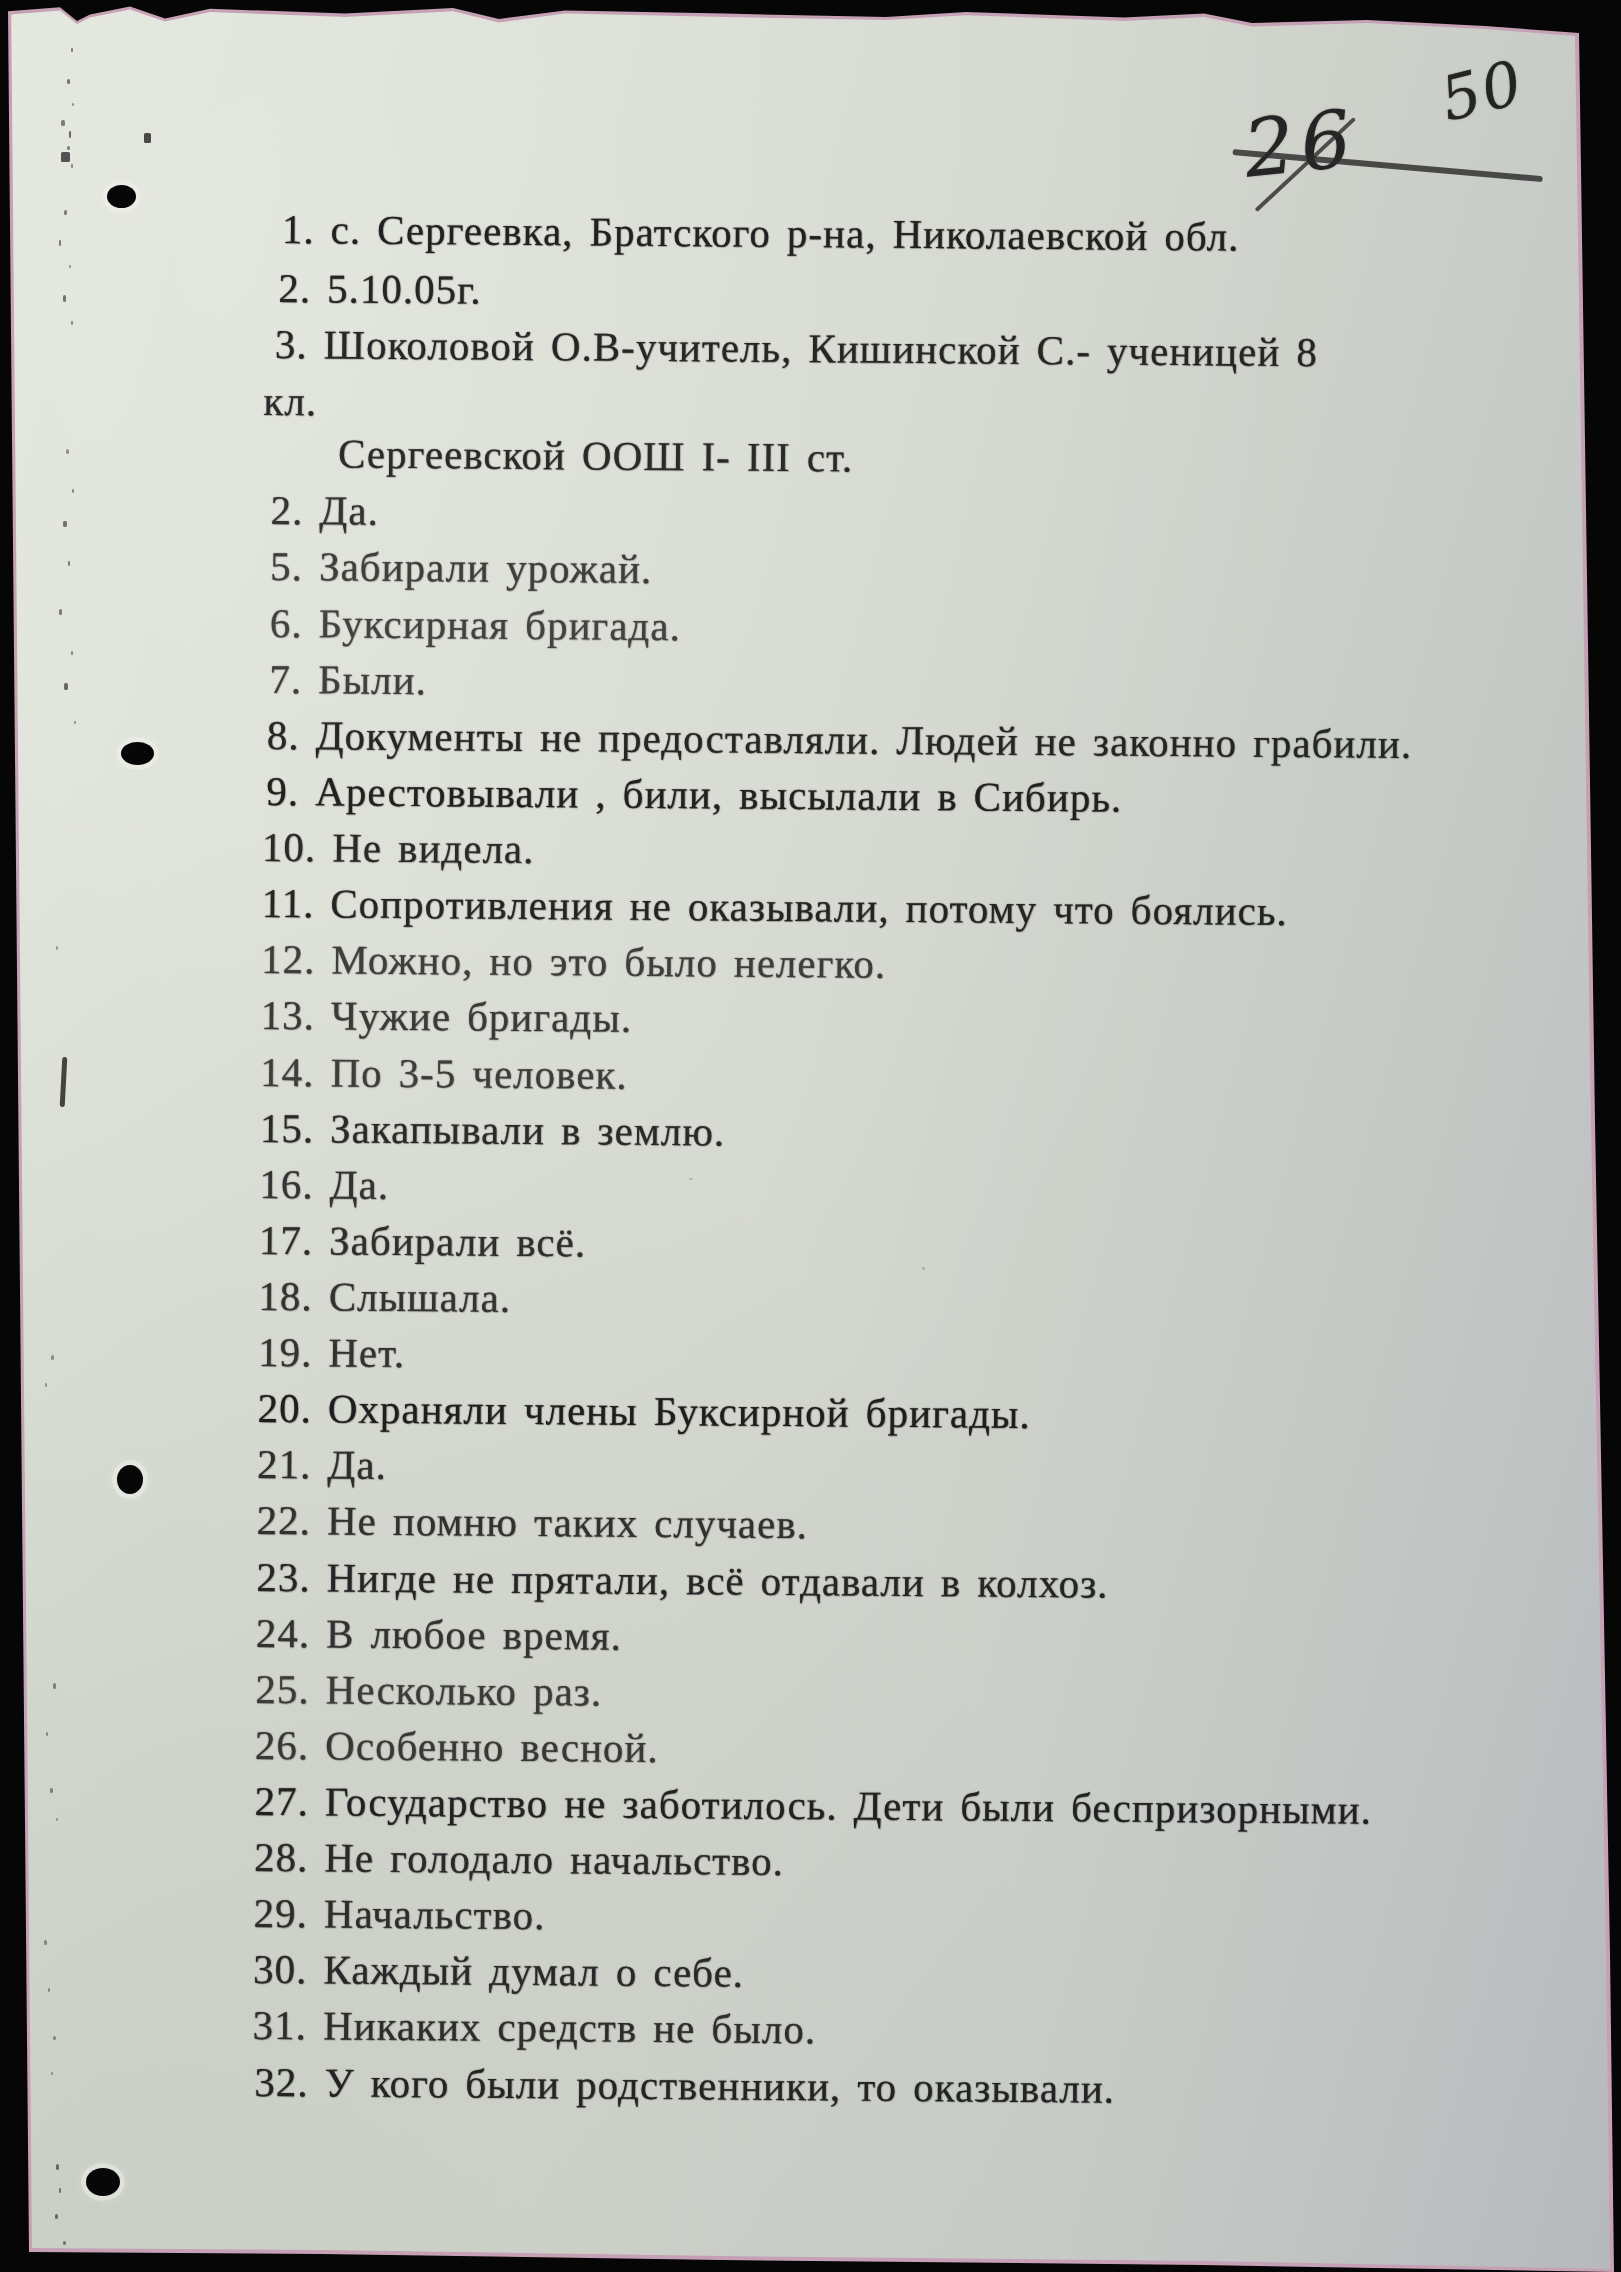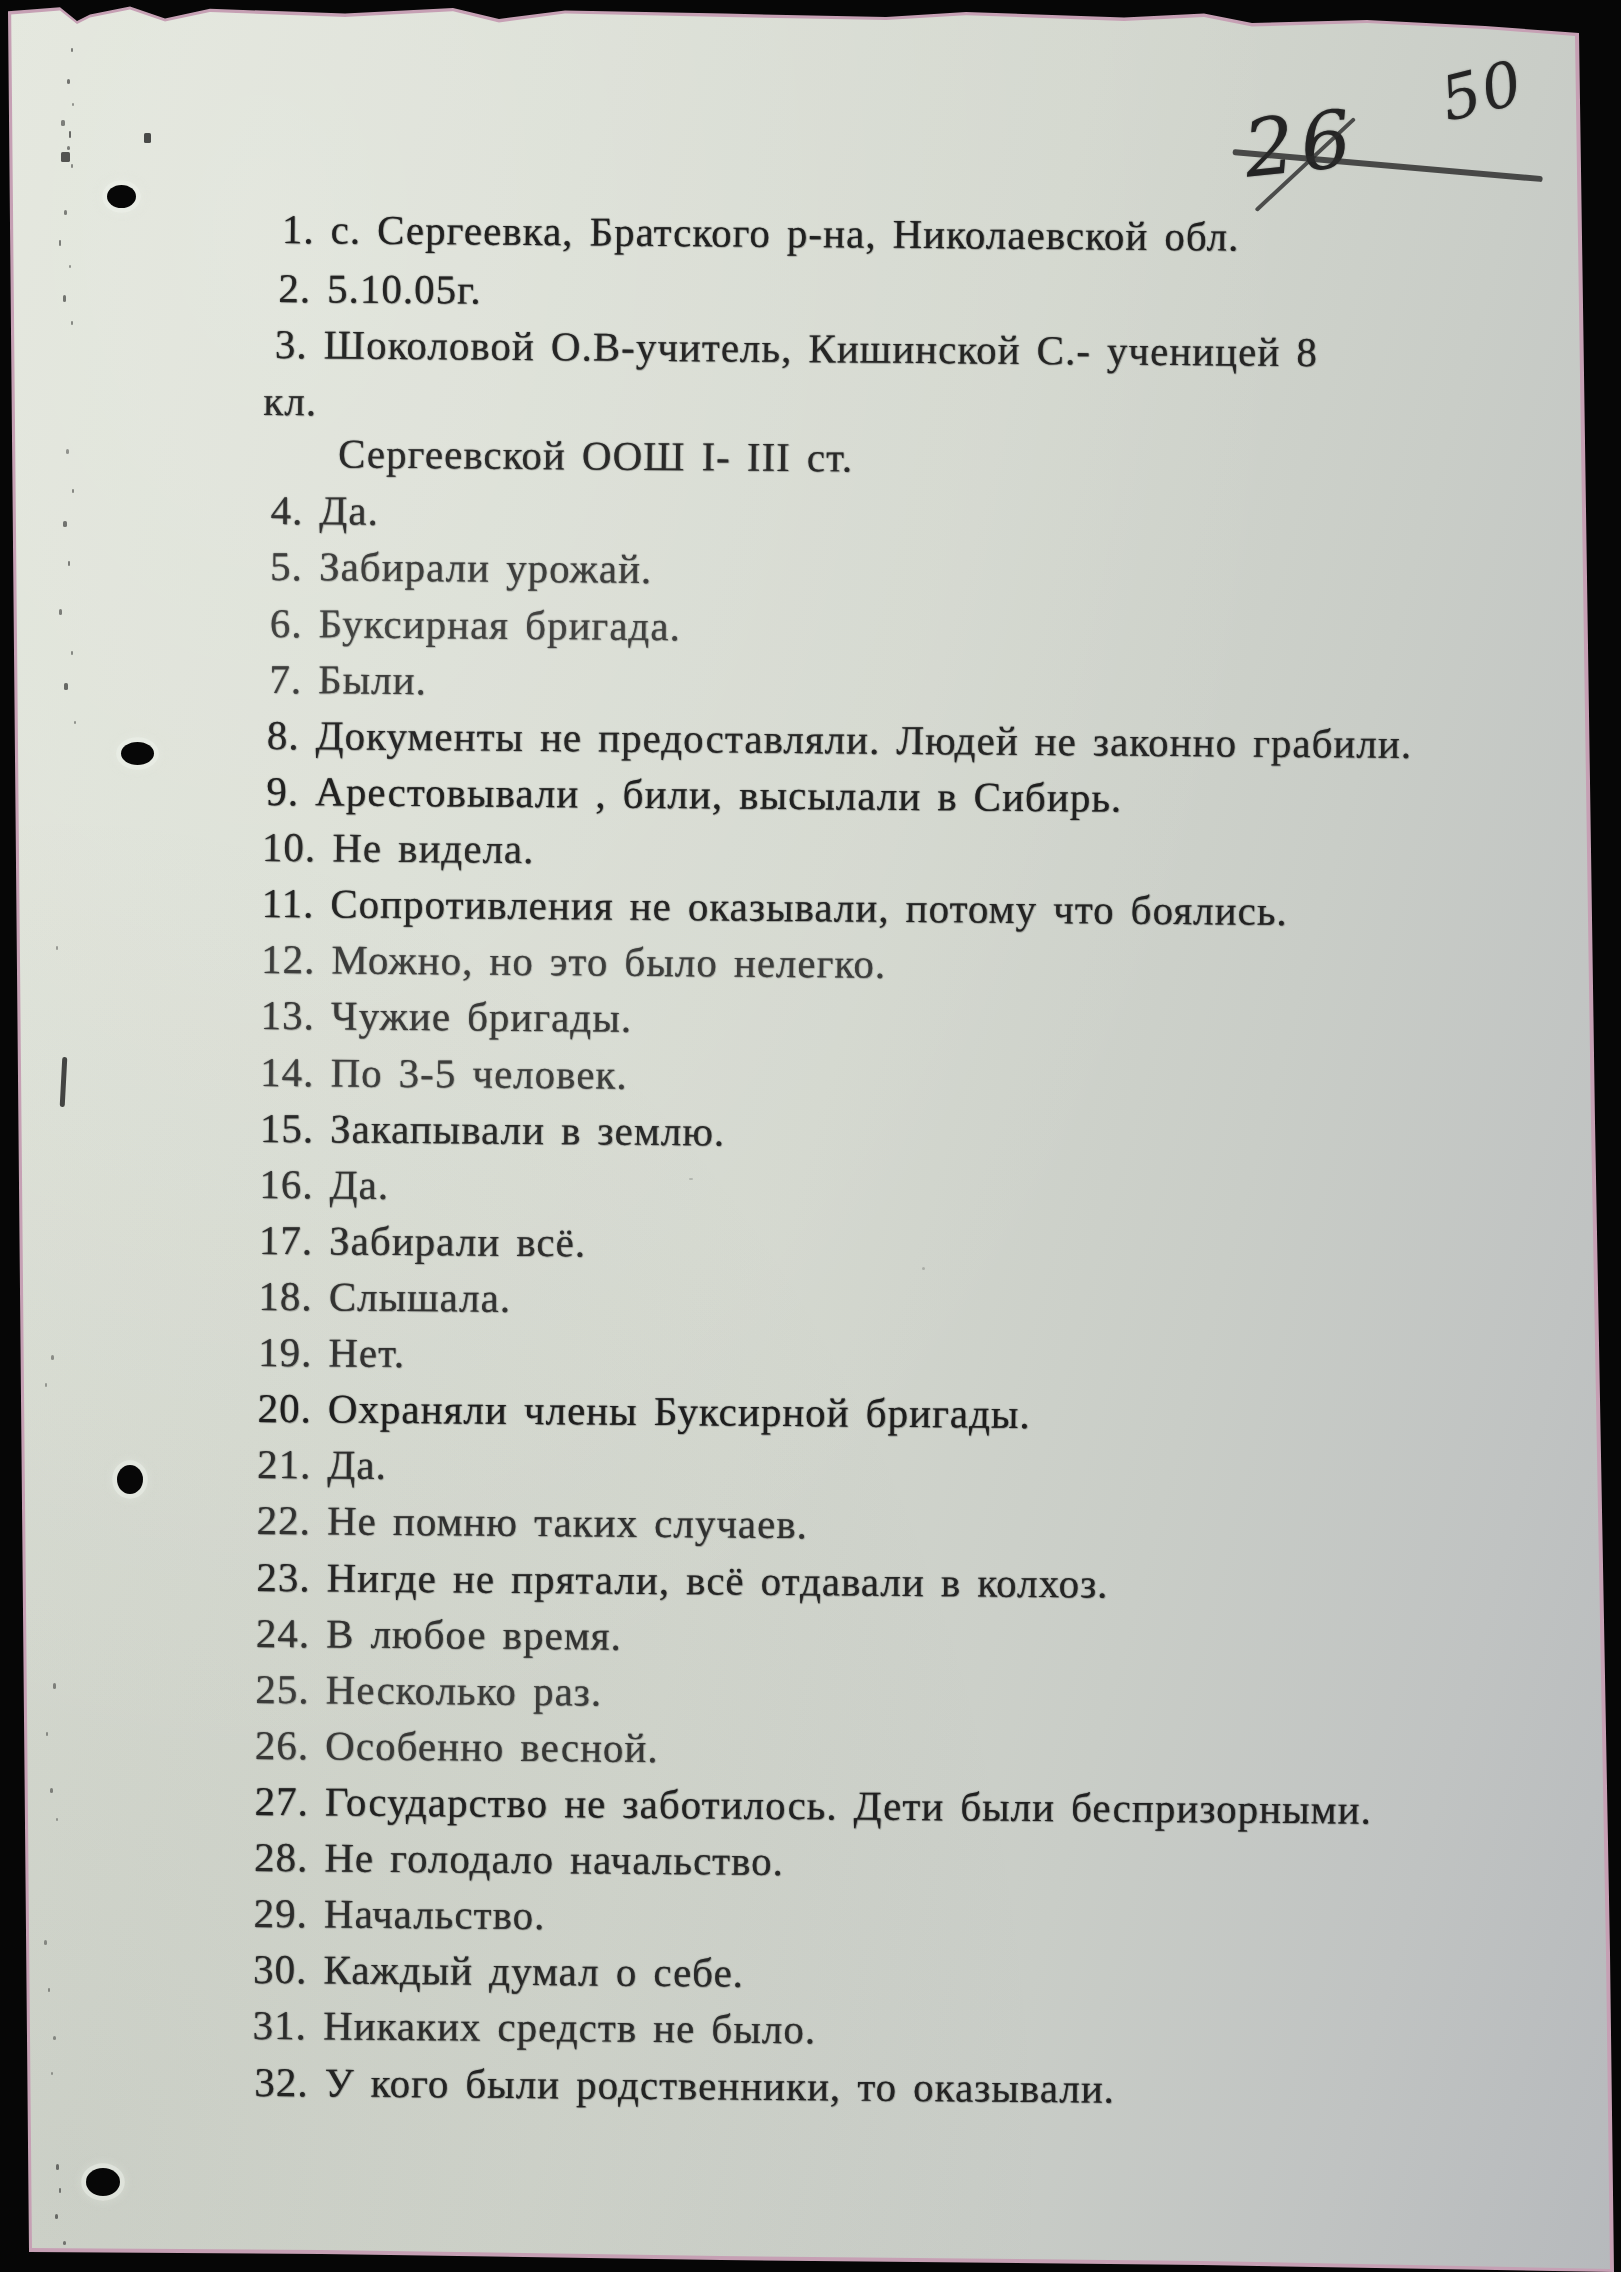--- a/index.html
+++ b/index.html
@@ -125,21 +125,21 @@
 <div class="stage">
   <div class="fringe"></div>
   <div class="paper"></div>
 
   <div class="text-layer">
       <div class="line" style="left: 282px; top: 206px; opacity: 0.95;">1. с. Сергеевка, Братского р-на, Николаевской обл.</div>
       <div class="line" style="left: 279px; top: 265px; opacity: 0.93;">2. 5.10.05г.</div>
       <div class="line" style="left: 276px; top: 321px; opacity: 0.92;">3.  Шоколовой О.В-учитель, Кишинской С.- ученицей 8</div>
       <div class="line" style="left: 265px; top: 378px; opacity: 0.9;">кл.</div>
       <div class="line" style="left: 340px; top: 430px; opacity: 0.9;">Сергеевской ООШ  I- III ст.</div>
-      <div class="line" style="left: 273px; top: 487px; opacity: 0.86;">4.  Да.</div>
+      <div class="line" style="left: 273px; top: 487px; opacity: 0.86;">2.  Да.</div>
       <div class="line" style="left: 273px; top: 543px; opacity: 0.8;">5.  Забирали   урожай.</div>
       <div class="line" style="left: 273px; top: 600px; opacity: 0.78;">6.  Буксирная бригада.</div>
       <div class="line" style="left: 273px; top: 656px; opacity: 0.8;">7.  Были.</div>
       <div class="line" style="left: 271px; top: 712px; opacity: 0.92;">8.  Документы не предоставляли. Людей не законно грабили.</div>
       <div class="line" style="left: 271px; top: 768px; opacity: 0.95;">9.  Арестовывали , били, высылали в Сибирь.</div>
       <div class="line" style="left: 267px; top: 824px; opacity: 0.9;">10. Не видела.</div>
       <div class="line" style="left: 267px; top: 880px; opacity: 0.93;">11. Сопротивления не оказывали, потому что боялись.</div>
       <div class="line" style="left: 267px; top: 936px; opacity: 0.8;">12. Можно, но это было нелегко.</div>
       <div class="line" style="left: 267px; top: 992px; opacity: 0.82;">13. Чужие бригады.</div>
       <div class="line" style="left: 267px; top: 1049px; opacity: 0.8;">14. По 3-5 человек.</div>

